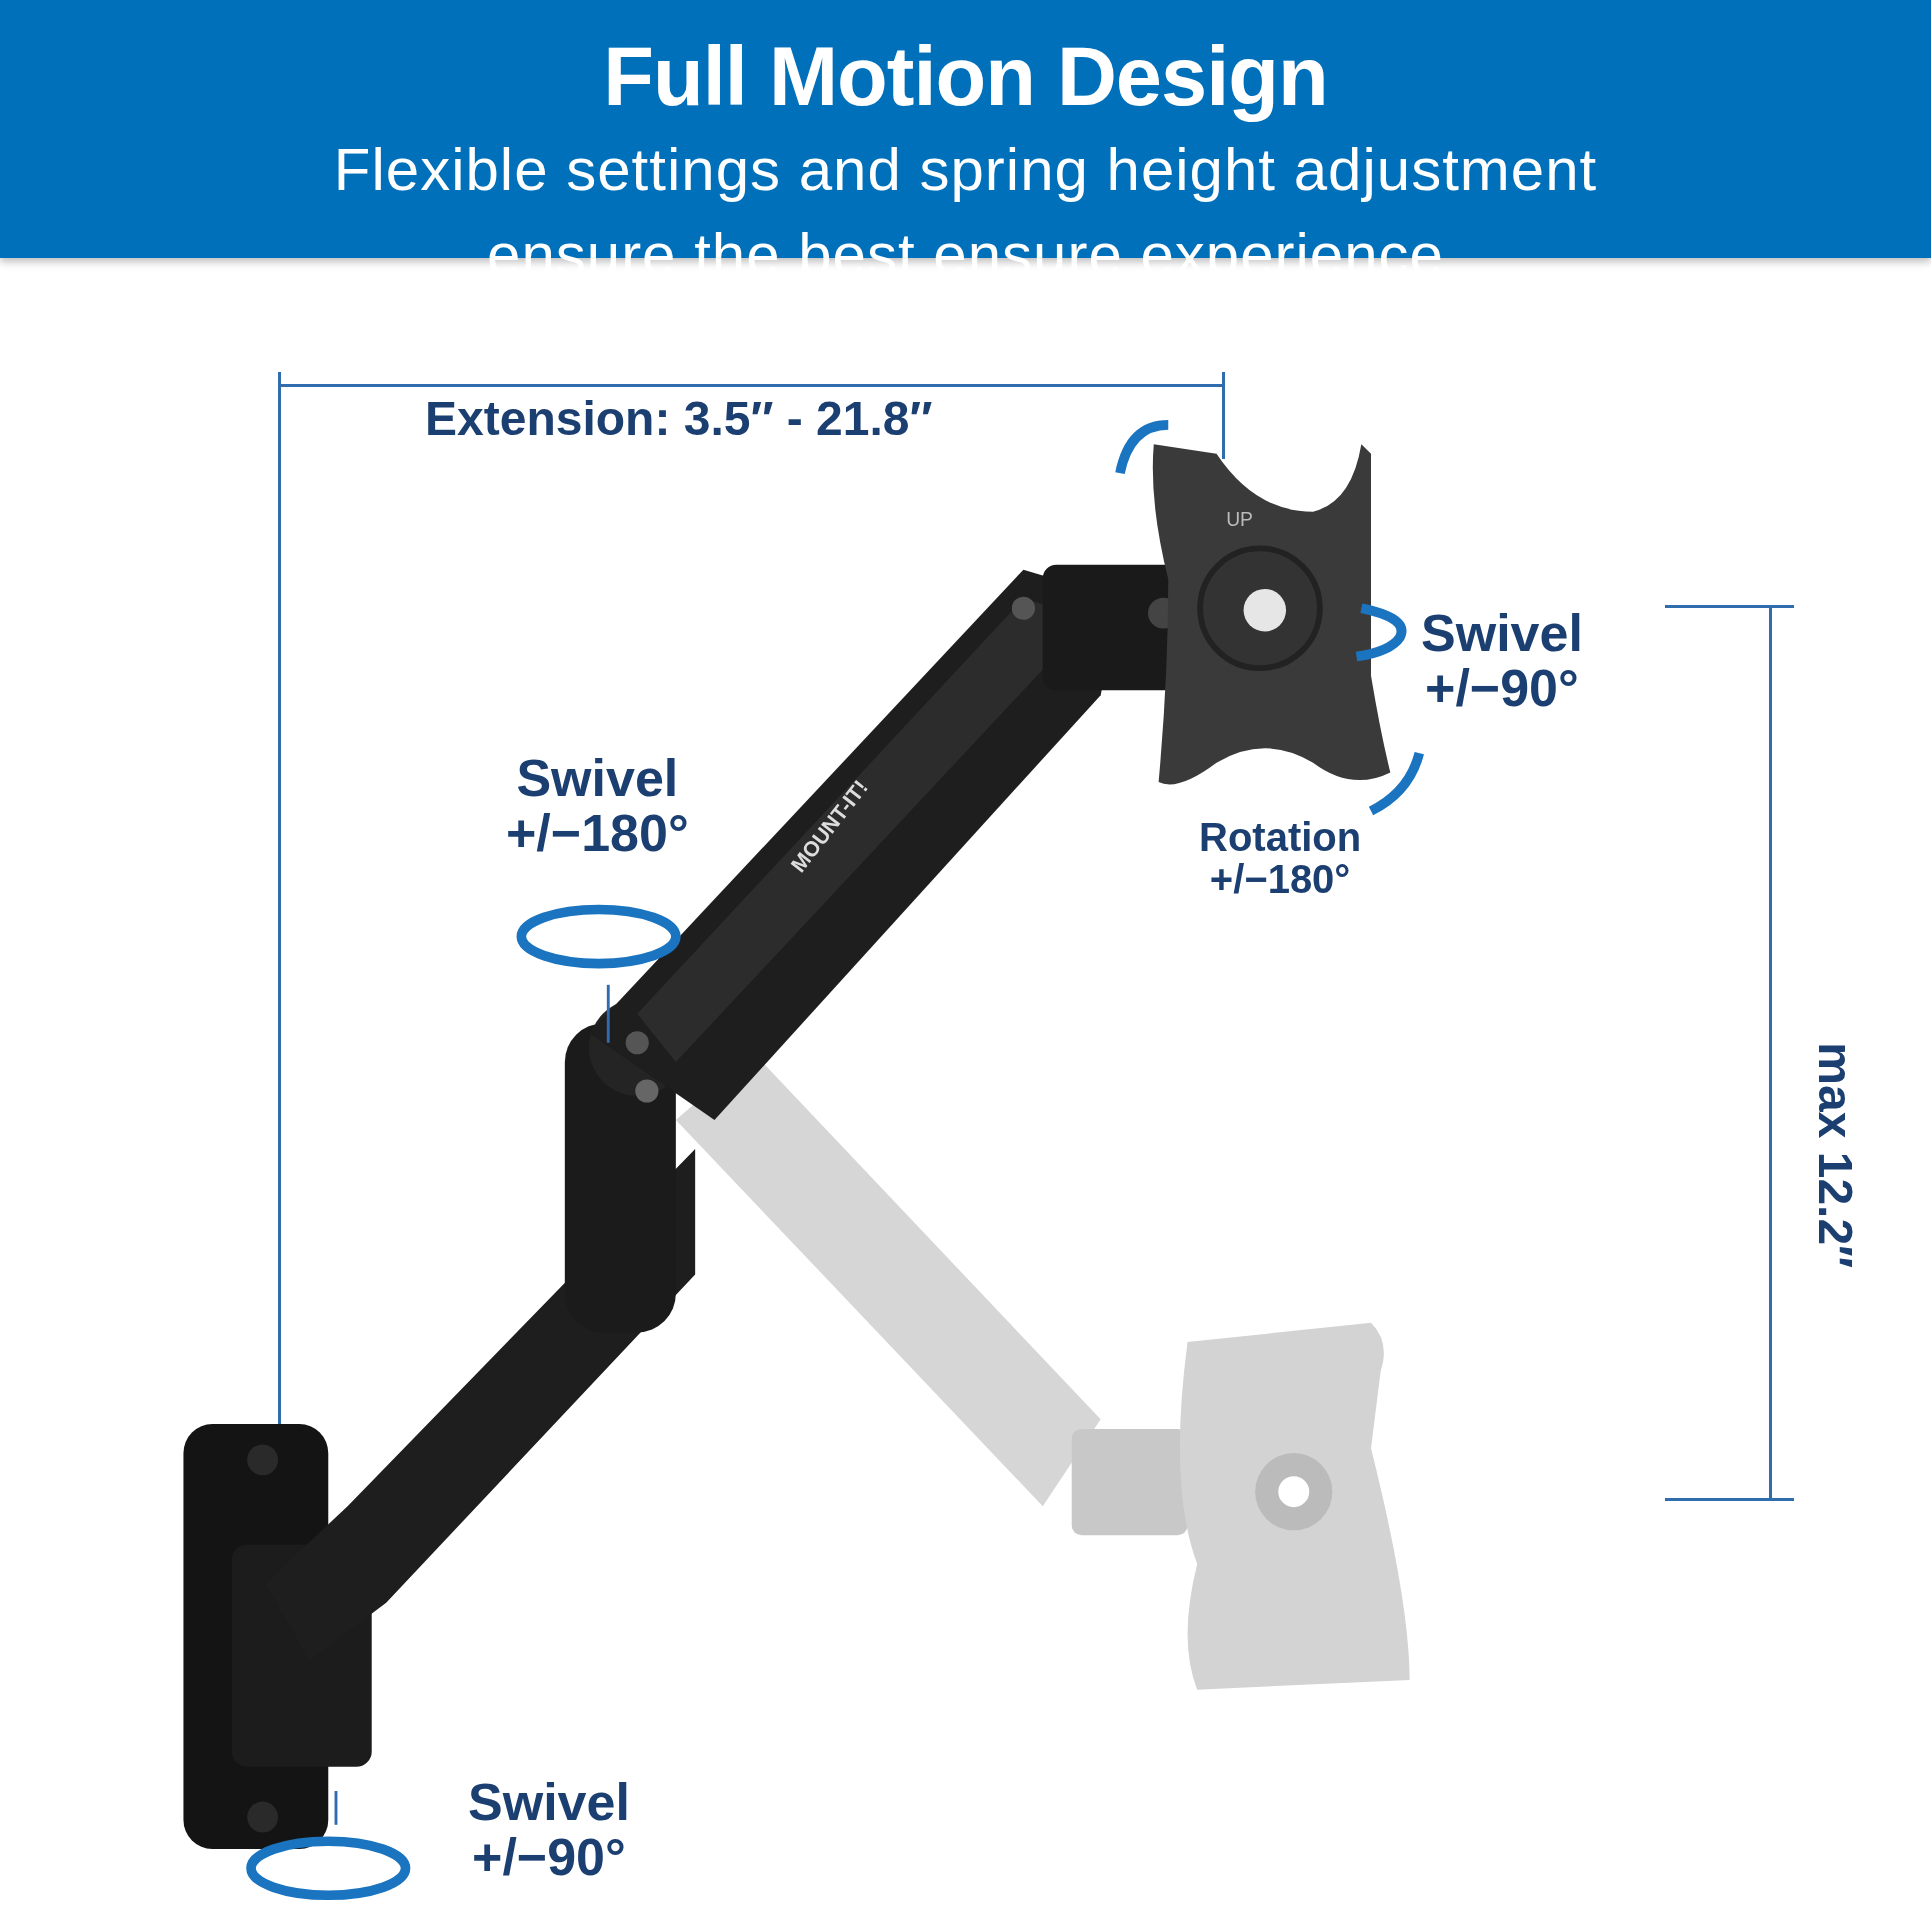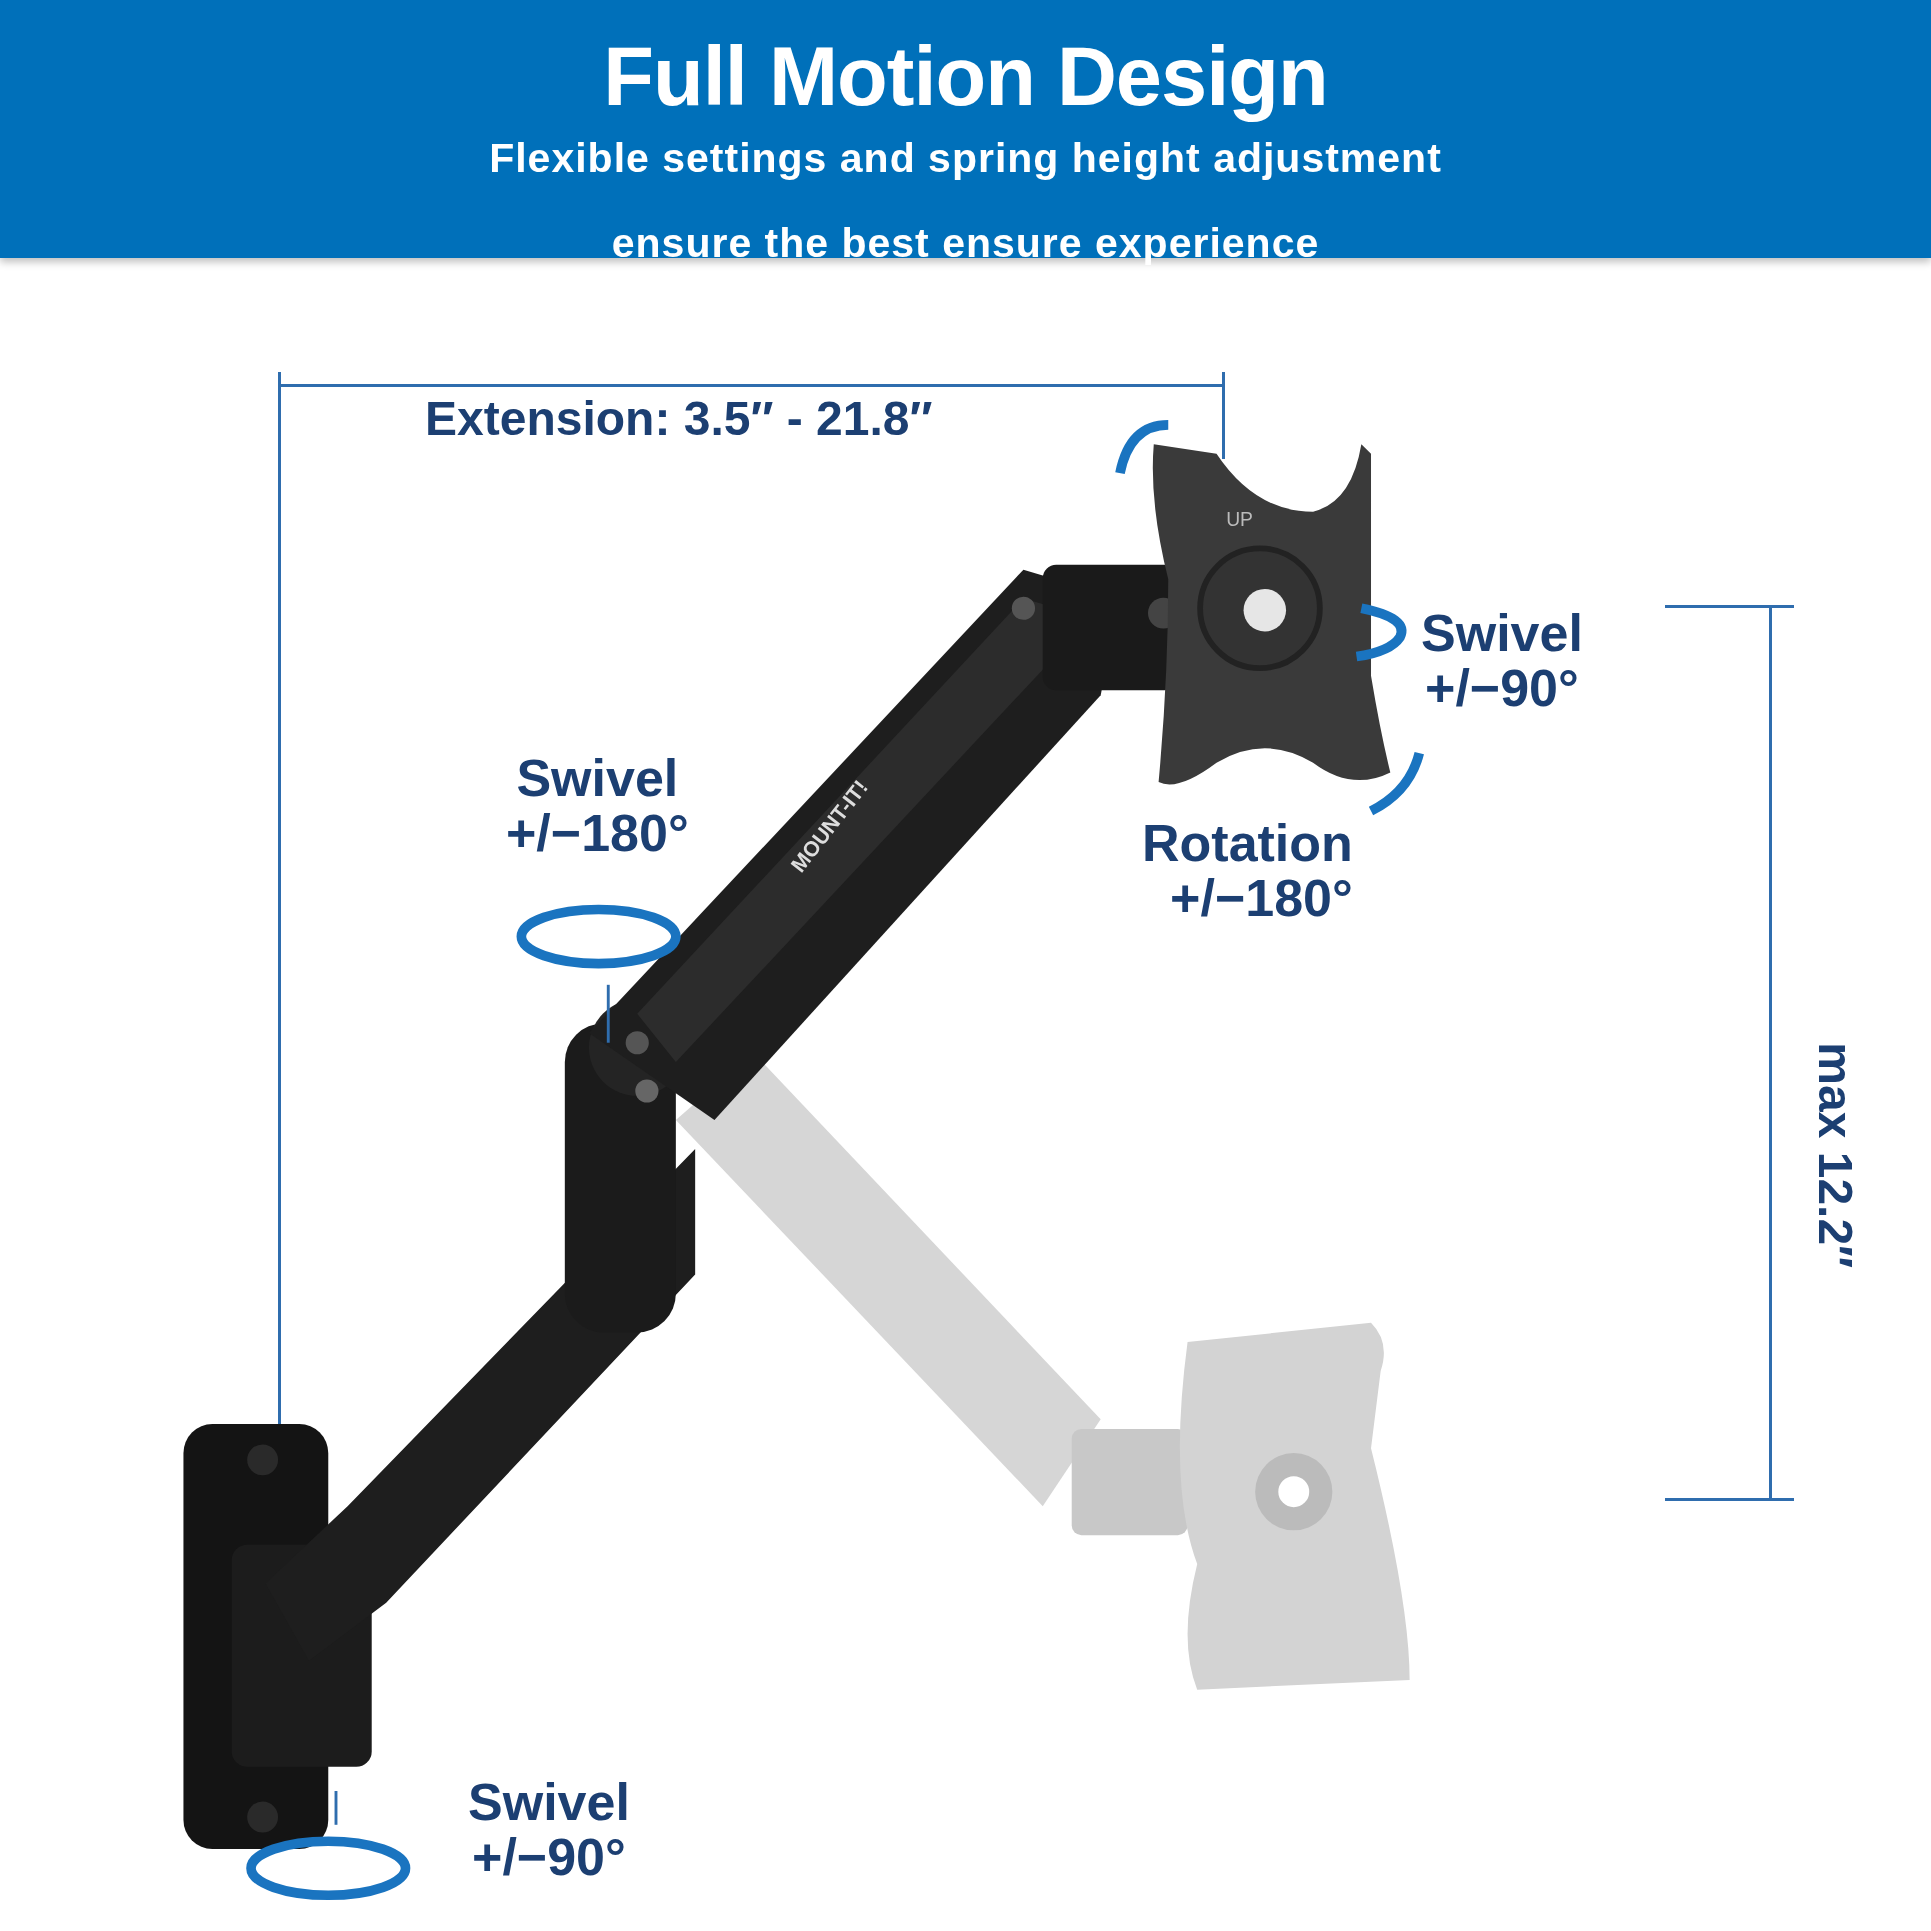--- a/index.html
+++ b/index.html
@@ -2,21 +2,21 @@
 <html><head>
 <meta charset="utf-8">
 <style>
   html, body { margin:0; padding:0; }
   body { width:1931px; height:1931px; background:#ffffff; position:relative; overflow:hidden;
          font-family:"Liberation Sans", sans-serif; }
   .banner { position:absolute; left:0; top:0; width:1931px; height:258px; background:#0070BA;
             box-shadow:0 3.9px 7.7px rgba(0,0,0,0.25); text-align:center; color:#fff; }
   .banner .title { position:absolute; left:0; right:0; top:29px; font-size:83px; font-weight:bold;
                    letter-spacing:-1px; }
-  .banner .sub { position:absolute; left:0; right:0; font-size:41px; font-weight:bold; letter-spacing:1px; }
+  .banner .sub { position:absolute; left:0; right:0; font-size:60px; font-weight:normal; letter-spacing:1px; }
   .banner .sub1 { top:135px; }
   .banner .sub2 { top:220px; }
   .label { position:absolute; color:#1C3F72; font-weight:bold; text-align:center; line-height:1.05; }
   .dim-line { position:absolute; background:#2F6DAE; }
   svg { position:absolute; }
 </style>
 </head>
 <body>
 
 <div class="banner">
@@ -79,21 +79,21 @@
     <ellipse cx="340" cy="1935" rx="80" ry="28"></ellipse>
   </g>
   <line x1="630" y1="1020" x2="630" y2="1080" stroke="#2F6DAE" stroke-width="3"></line>
   <line x1="348" y1="1855" x2="348" y2="1890" stroke="#2F6DAE" stroke-width="3"></line>
 </svg>
 
 <div class="label" style="left:1421px; top:606px; font-size:52px;">
   <div>Swivel</div>
   <div>+/−90°</div>
 </div>
-<div class="label" style="left:1142px; top:816px; font-size:52px;text-align:right;">
+<div class="label" style="left:1199px; top:816px; font-size:40px;">
   <div>Rotation</div>
   <div>+/−180°</div>
 </div>
 <div class="label" style="left:506px; top:751px; font-size:52px;">
   <div>Swivel</div>
   <div>+/−180°</div>
 </div>
 <div class="label" style="left:468px; top:1775px; font-size:52px;">
   <div>Swivel</div>
   <div>+/−90°</div>

